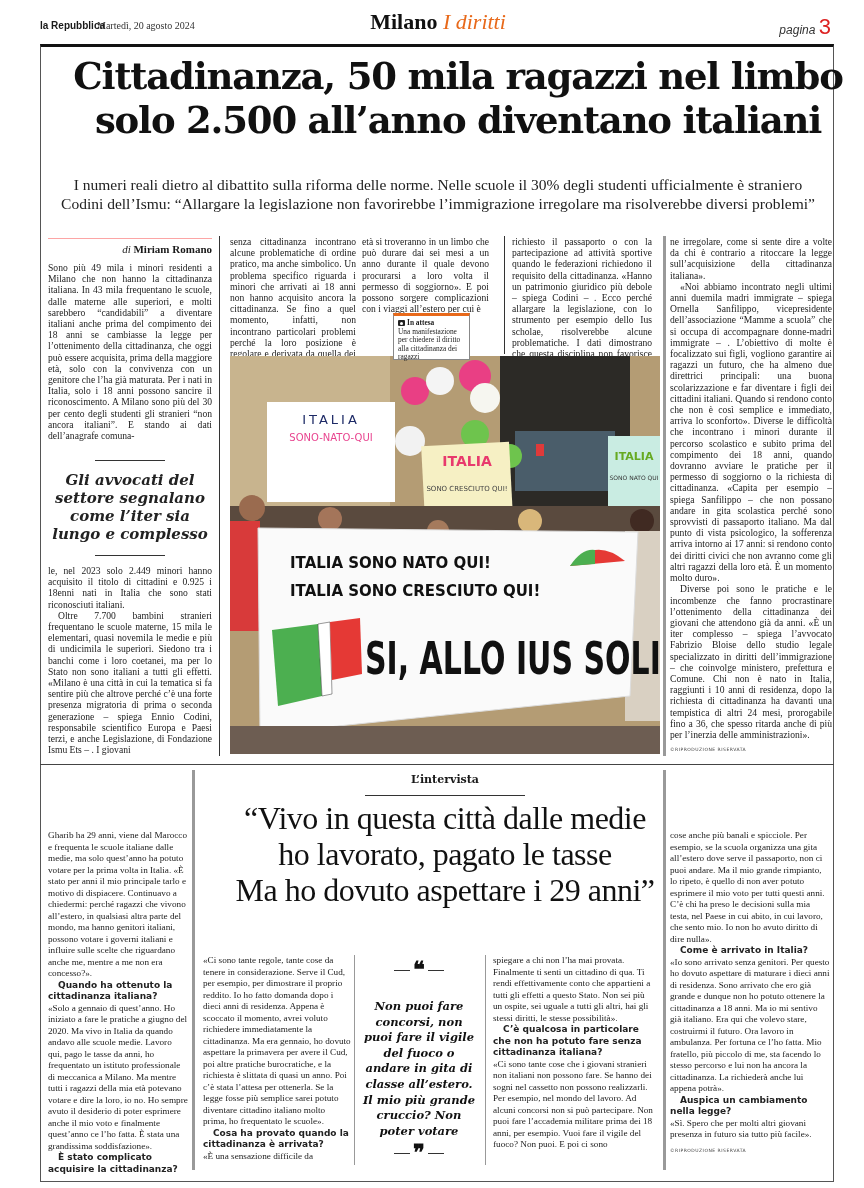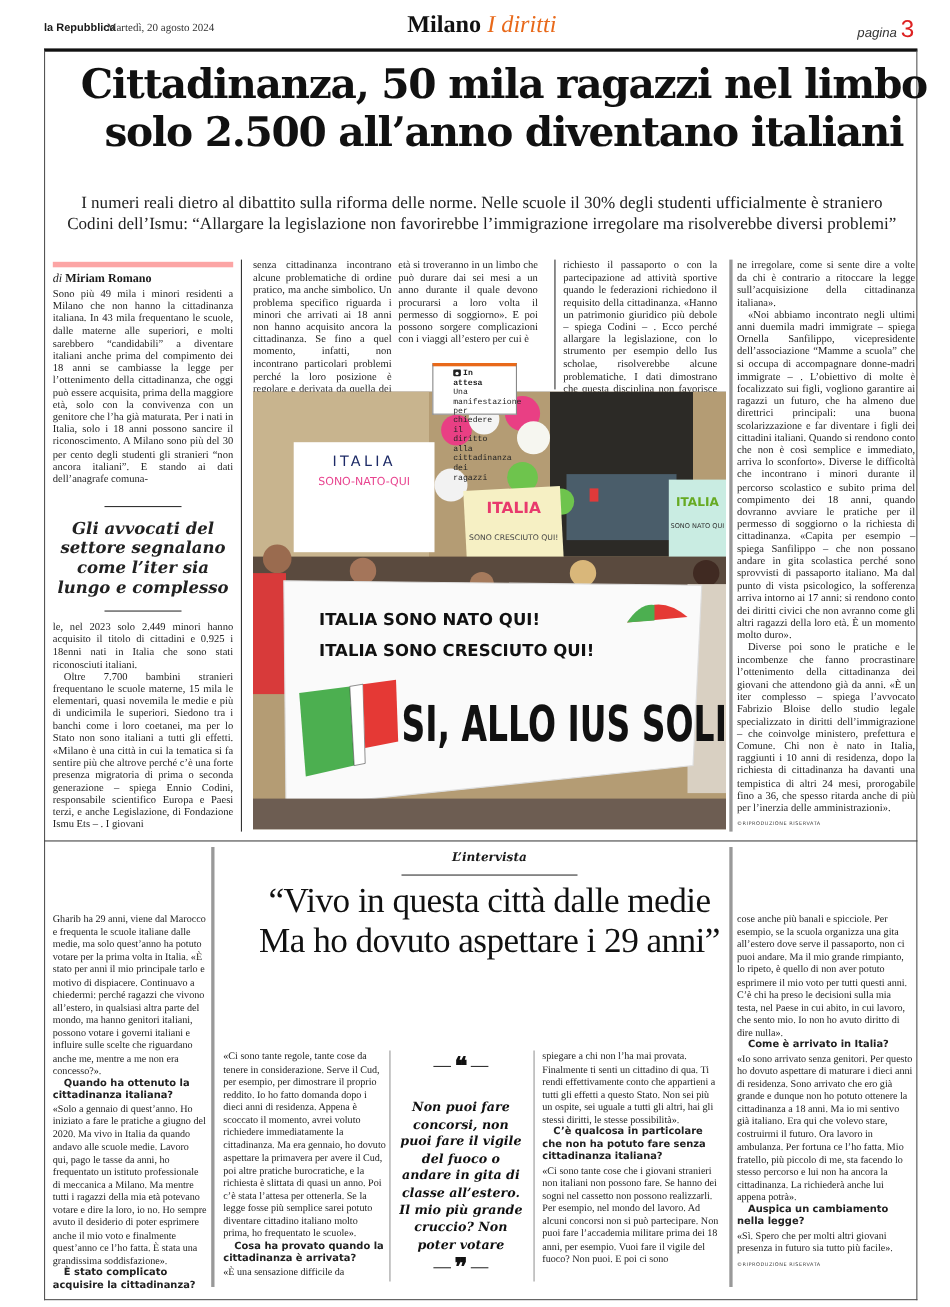--- a/index.html
+++ b/index.html
@@ -13,44 +13,44 @@
   .section .city { font-weight: bold; color: #111; }
   .section .rubric { font-style: italic; color: #e8691a; }
   .pageno { position: absolute; right: 5px; top: 14px; font-family: Liberation Sans, sans-serif; font-style: italic; font-size: 12px; color: #333; }
   .pageno .num { font-style: normal; font-size: 22px; color: #d22; }
 
   .frame { position: absolute; left: 40px; top: 44px; width: 794px; height: 1138px; border: 1px solid #555; border-top: 3px solid #111; }
 
   .headline { position: absolute; left: 40px; top: 54px; width: 836px; text-align: center; font-family: "DejaVu Serif", serif; font-weight: bold; font-size: 37px; line-height: 44px; letter-spacing: -1.2px; color: #111; }
   .subhead { position: absolute; left: 50px; top: 175px; width: 776px; text-align: center; font-family: "Liberation Serif", serif; font-size: 15.5px; line-height: 19px; color: #222; }
 
-  .byline { position: absolute; left: 48px; top: 238px; width: 164px; text-align: left; font-family: "Liberation Serif", serif; font-size: 11px; border-top: 5px solid #fca5a5; padding-top: 4px; }
+  .byline { position: absolute; left: 48px; top: 238px; width: 164px; text-align: right; font-family: "Liberation Serif", serif; font-size: 11px; border-top: 1px solid #fca5a5; padding-top: 4px; }
   .byline i { font-weight: normal; }
   .byline b { font-weight: bold; }
 
   .col { position: absolute; font-family: "Liberation Serif", serif; font-size: 9.6px; line-height: 11.2px; text-align: justify; hyphens: auto; color: #222; }
   .col p { text-indent: 0; }
   .col p + p { text-indent: 10px; }
   .col .q { font-family: "DejaVu Sans", sans-serif; font-weight: bold; font-size: 9px; text-indent: 10px; margin-top: 0; }
   .col .copy { font-family: "DejaVu Sans", sans-serif; font-size: 4.5px; letter-spacing: 0.5px; color: #444; margin-top: 4px; text-indent: 0; }
 
   .vrule { position: absolute; width: 1px; background: #333; }
   .vrule.thick { width: 3px; background: #999; }
   .hrule { position: absolute; height: 1px; background: #444; }
 
   .pullquote { position: absolute; left: 48px; top: 460px; width: 164px; text-align: center; font-family: "DejaVu Serif", serif; font-style: italic; font-weight: bold; font-size: 15px; line-height: 18px; color: #222; }
   .pullquote .rule { display: block; width: 70px; height: 1px; background: #333; margin: 0 auto; }
 
   .photo { position: absolute; left: 230px; top: 356px; width: 430px; height: 398px; overflow: hidden; background: #8b7d6b; }
-  .caption { position: absolute; left: 393px; top: 330px; width: 77px; height: 47px; background: #fff; border: 1px solid #888; border-top: 3px solid #e8691a; padding: 3px 18px; font-family: Liberation Mono, monospace; font-size: 7.4px; line-height: 8.6px; color: #222; z-index: 5; }
+  .caption { position: absolute; left: 393px; top: 313px; width: 77px; height: 47px; background: #fff; border: 1px solid #888; border-top: 3px solid #e8691a; padding: 3px 4px; font-family: Liberation Serif, serif; font-size: 7.4px; line-height: 8.6px; color: #222; z-index: 5; }
   .caption .ctitle { font-weight: bold; }
   .camera { display: inline-block; width: 7px; height: 6px; background: #222; border-radius: 1px; vertical-align: -1px; margin-right: 2px; position: relative; }
   .camera::after { content: ""; position: absolute; left: 2px; top: 1.5px; width: 3px; height: 3px; border-radius: 50%; background: #fff; }
 
-  .kicker { position: absolute; left: 230px; top: 773px; width: 430px; text-align: center; font-family: "DejaVu Serif", serif; font-style: italic; font-weight: bold; font-size: 11px; }
+  .kicker { position: absolute; left: 230px; top: 773px; width: 430px; text-align: center; font-family: "DejaVu Serif", serif; font-weight: bold; font-size: 11px; }
   .kicker-rule { position: absolute; left: 365px; top: 795px; width: 160px; height: 1px; background: #333; }
   .interview-title { position: absolute; left: 195px; top: 800px; width: 500px; text-align: center; font-family: "Liberation Serif", serif; font-size: 32px; line-height: 36px; letter-spacing: -0.5px; color: #111; }
 
   .bigquote { position: absolute; left: 360px; top: 960px; width: 118px; text-align: center; font-family: "DejaVu Serif", serif; font-style: italic; font-weight: bold; font-size: 11.5px; line-height: 15.6px; color: #111; }
   .qmark { display: block; font-size: 22px; line-height: 18px; font-style: normal; color: #111; }
   .qmark .dash { display: inline-block; width: 16px; height: 1px; background: #333; vertical-align: 6px; margin: 0 3px; }
 </style>
 </head>
 <body>
 
@@ -177,20 +177,21 @@
   <div class="ctitle"><span class="camera"></span><span>In attesa</span></div>
   <div>Una manifestazione per chiedere il diritto alla cittadinanza dei ragazzi</div>
 </div>
 
 <div class="hrule" style="left:40px; top:764px; width:794px;"></div>
 
 <div class="kicker">L’intervista</div>
 <div class="kicker-rule"></div>
 <div class="interview-title">
   <div>“Vivo in questa città dalle medie</div>
+  <div>ho lavorato, pagato le tasse</div>
   <div>Ma ho dovuto aspettare i 29 anni”</div>
 </div>
 
 <div class="vrule thick" style="left:192px; top:770px; height:400px;"></div>
 <div class="vrule thick" style="left:663px; top:770px; height:400px;"></div>
 
 <div class="col" style="left:48px; top:830px; width:140px; font-size:9.2px; line-height:11.5px; text-align:left;">
   <p>Gharib ha 29 anni, viene dal Marocco e frequenta le scuole italiane dalle medie, ma solo quest’anno ha potuto votare per la prima volta in Italia. «È stato per anni il mio principale tarlo e motivo di dispiacere. Continuavo a chiedermi: perché ragazzi che vivono all’estero, in qualsiasi altra parte del mondo, ma hanno genitori italiani, possono votare i governi italiani e influire sulle scelte che riguardano anche me, mentre a me non era concesso?».</p>
   <p class="q">Quando ha ottenuto la cittadinanza italiana?</p>
   <p style="text-indent:0">«Solo a gennaio di quest’anno. Ho iniziato a fare le pratiche a giugno del 2020. Ma vivo in Italia da quando andavo alle scuole medie. Lavoro qui, pago le tasse da anni, ho frequentato un istituto professionale di meccanica a Milano. Ma mentre tutti i ragazzi della mia età potevano votare e dire la loro, io no. Ho sempre avuto il desiderio di poter esprimere anche il mio voto e finalmente quest’anno ce l’ho fatta. È stata una grandissima soddisfazione».</p>

